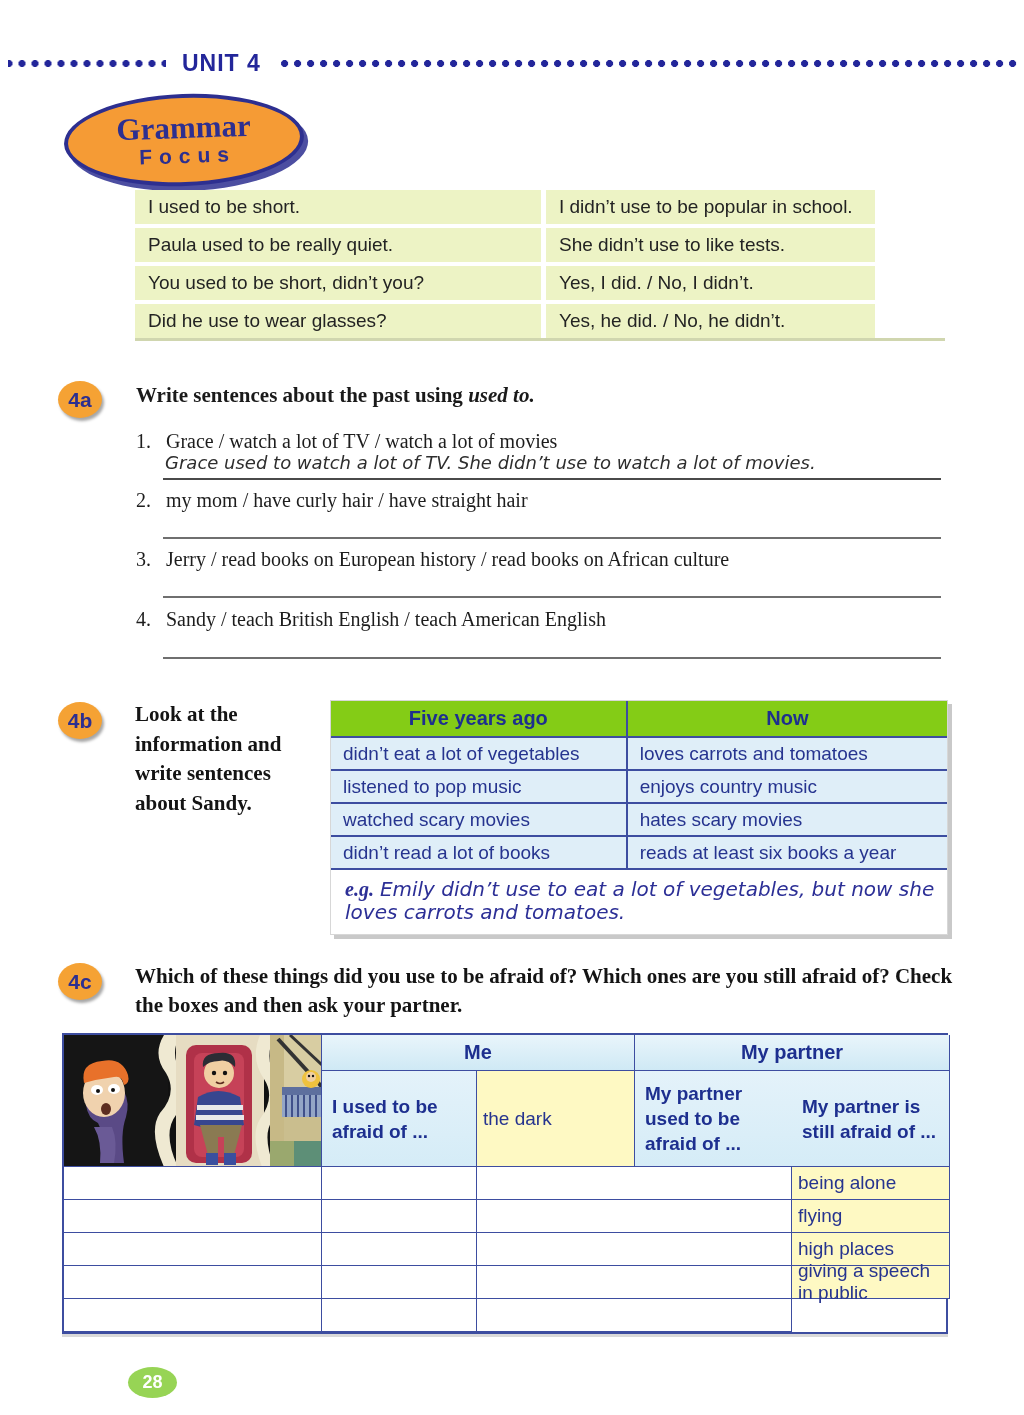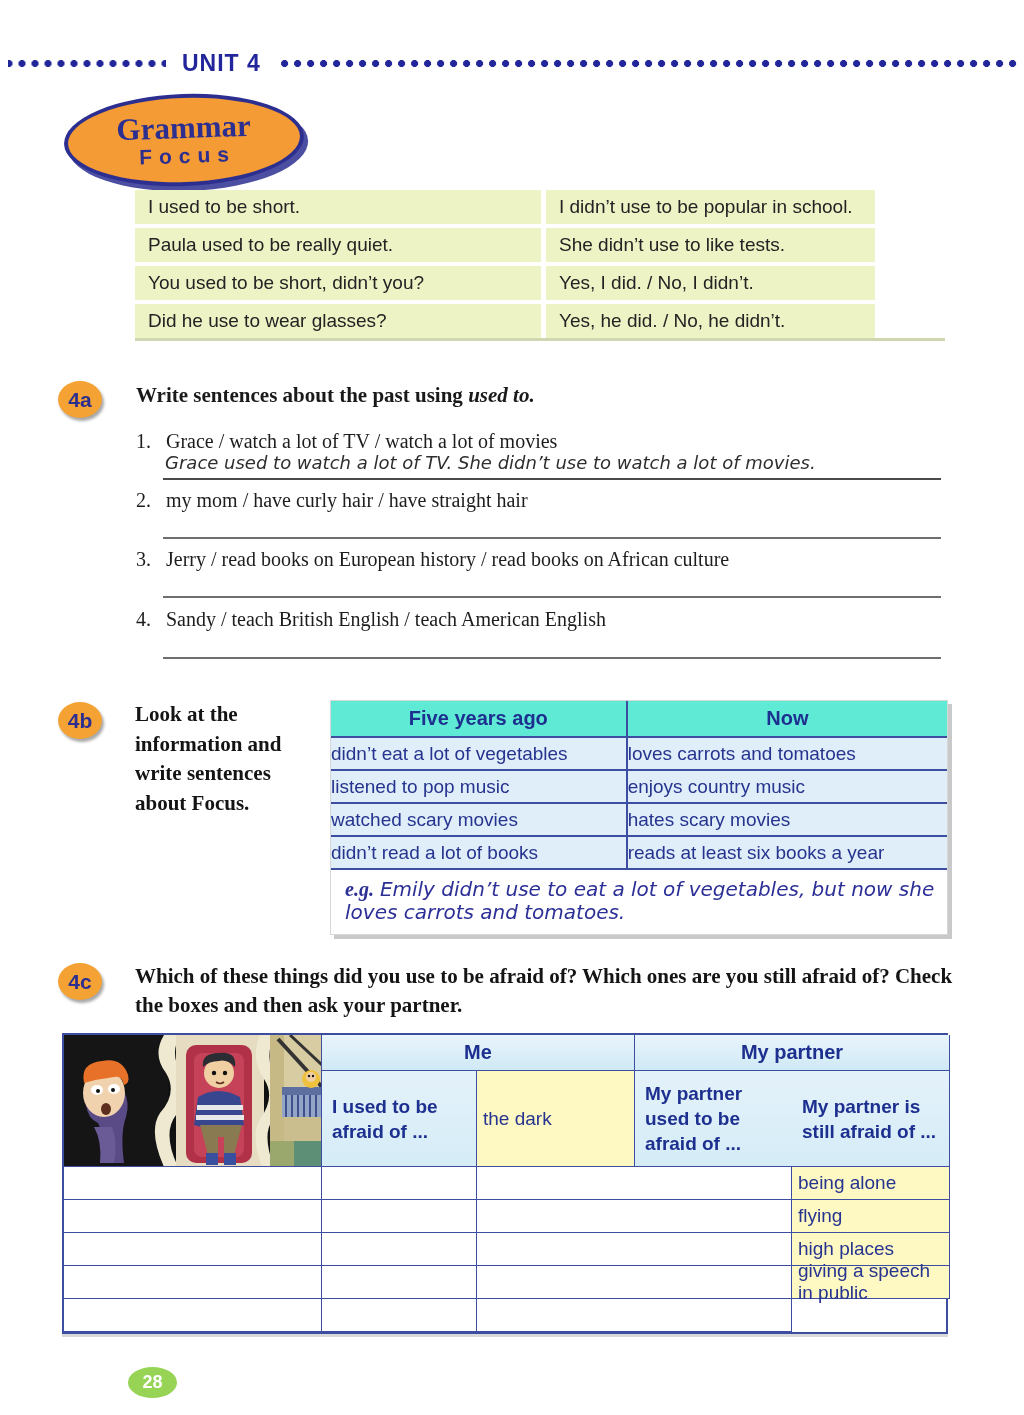--- a/index.html
+++ b/index.html
@@ -59,24 +59,24 @@
           border-bottom:2px solid #6f6f6f; }
   
   .s4b-instr { position:absolute; left:135px; top:700px; width:160px;
           font-weight:bold; font-size:21px; line-height:29.5px; color:#141414; }
   .s4b-box { position:absolute; left:330px; top:700px; width:618px;
           background:#ffffff; border:1px solid #d7d7d7;
           box-shadow:4px 4px 0 #c9c9c9; }
   .bt { width:100%; border-collapse:collapse; font-family:"Liberation Sans", sans-serif; }
   .bt td, .bt th { border-bottom:2px solid #3d4da0; }
   .bt .vline { border-right:2px solid #3d4da0; }
-  .bt th { background:#5eead4; height:36px; font-size:20px; color:#1d2f8f;
+  .bt th { background:#84cc16; height:36px; font-size:20px; color:#1d2f8f;
           text-align:center; font-weight:bold; }
   .bt td { background:#dfeef8; height:33px; font-size:19px; color:#26348f;
-          padding-left:0; }
+          padding-left:12px; }
   .eg { padding:8px 12px 10px 14px; font-size:20px; color:#2c2f96; }
   .eg .lbl { font-family:"Liberation Serif", serif; font-weight:bold; font-style:italic;
           margin-right:6px; }
   .eg .txt { font-family:"DejaVu Sans", sans-serif; font-style:italic; line-height:23px; }
   
   .s4c-title { position:absolute; left:135px; top:962px; width:822px;
           font-weight:bold; font-size:21px; line-height:29px; color:#141414; }
   .ct { position:absolute; left:62px; top:1033px; width:886px;
           display:grid; grid-template-columns:258px 155px 158px 157px 158px;
           grid-template-rows:36px 96px repeat(5, 33px);
@@ -161,21 +161,21 @@
   </div>
   <div class="blank-line" style="top:570px;"></div>
 
   <div class="item" style="top:608px;">
     <span class="num">4.</span>
     <span>Sandy / teach British English / teach American English</span>
   </div>
   <div class="blank-line" style="top:631px;"></div>
 
   <div class="badge" style="left:58px; top:702px;">4b</div>
-  <div class="s4b-instr">Look at the information and write sentences about Focus.</div>
+  <div class="s4b-instr">Look at the information and write sentences about Sandy.</div>
 
   <div class="s4b-box">
     <table class="bt">
       <tbody>
           <tr>
         <th class="vline" style="width:48%;">Five years ago</th>
         <th>Now</th>
       </tr>
       <tr>
         <td class="vline">didn’t eat a lot of vegetables</td>

